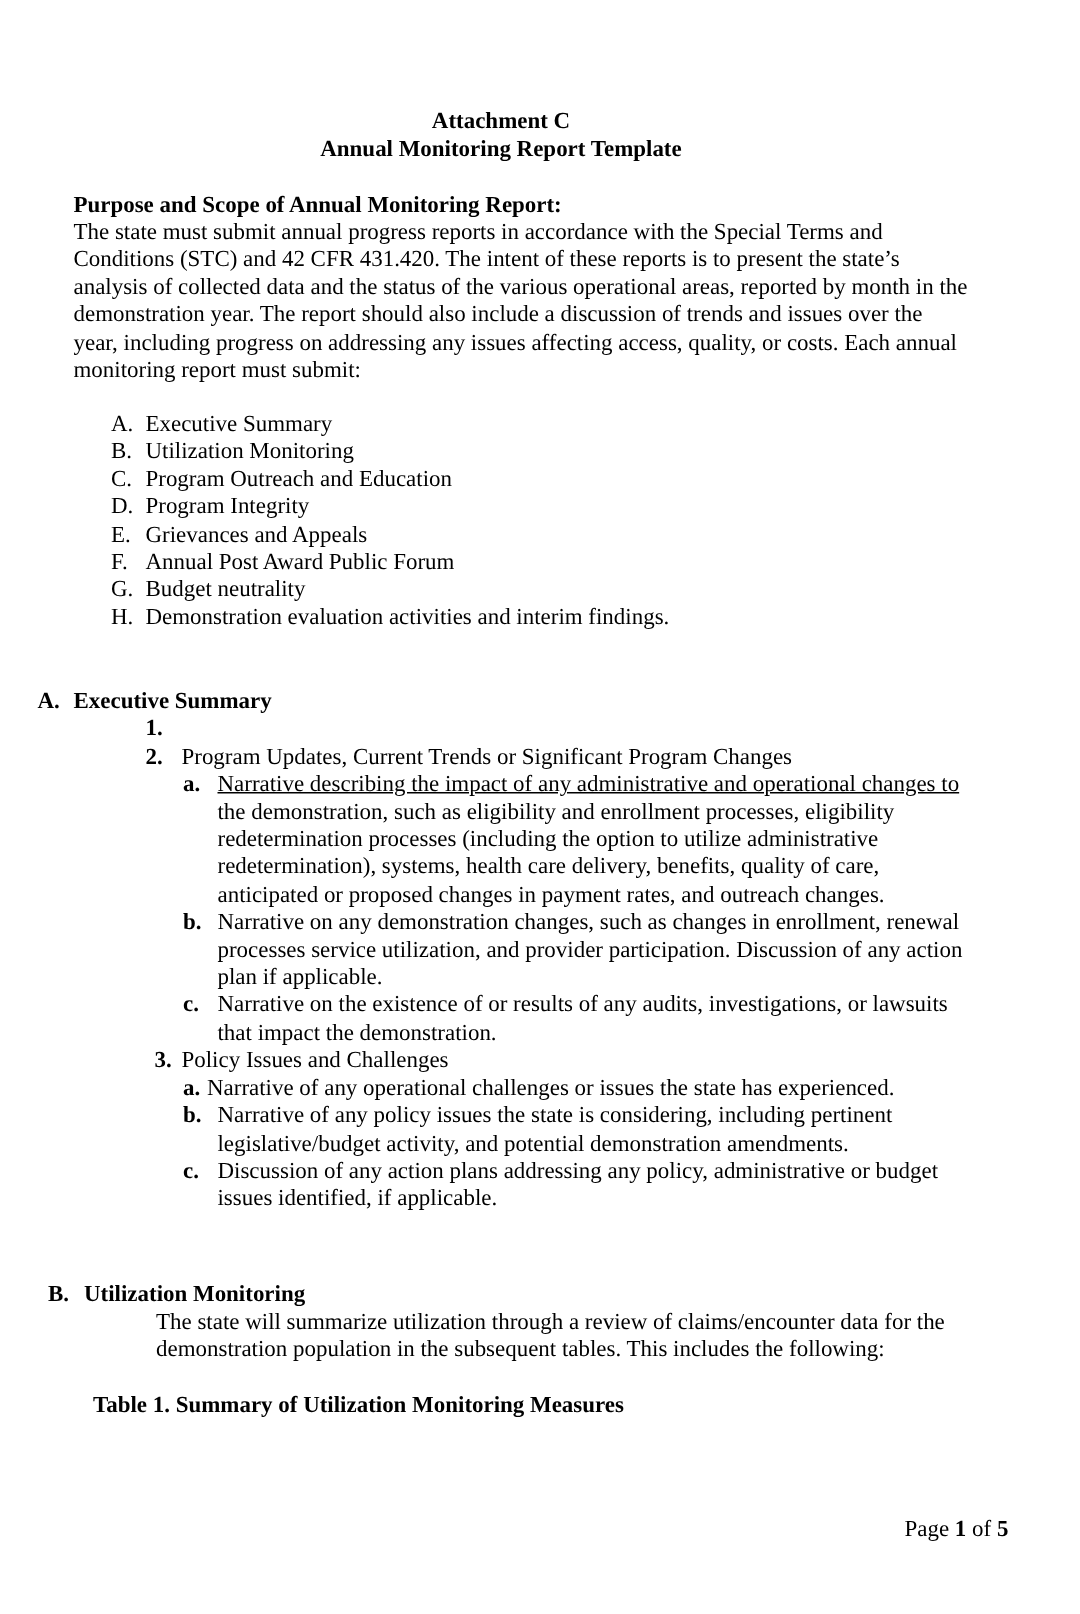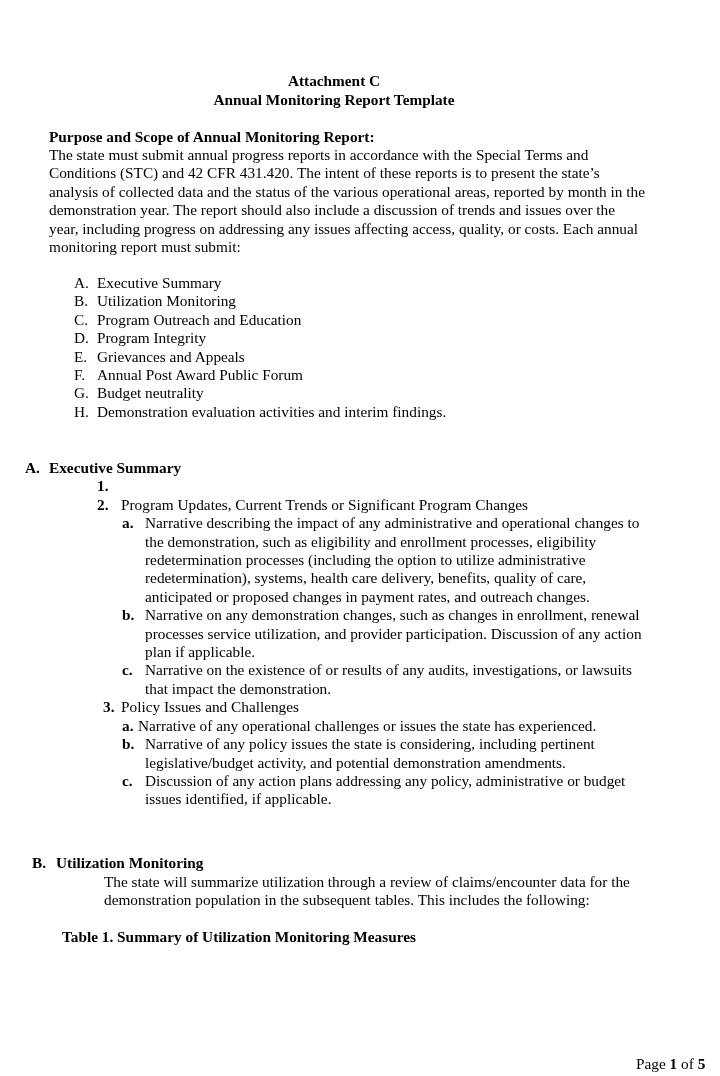--- a/index.html
+++ b/index.html
@@ -40,21 +40,21 @@
   <div class="abs" style="left:74px; top:384px;"><span class="lbl" style="left:0">G.</span><span style="margin-left:23px">Budget neutrality</span></div>
   <div class="abs" style="left:74px; top:403px;"><span class="lbl" style="left:0">H.</span><span style="margin-left:23px">Demonstration evaluation activities and interim findings.</span></div>
 </div>
 
 <div class="abs b" style="left:25px; top:459px;"><span class="lbl" style="left:0">A.</span><span style="margin-left:24px">Executive Summary</span></div>
 
 <div class="abs" style="left:97px; top:477px;"><span class="lbl b" style="left:0">1.</span></div>
 <div class="abs" style="left:97px; top:496px;"><span class="lbl b" style="left:0">2.</span><span style="margin-left:24px">Program Updates, Current Trends or Significant Program Changes</span></div>
 
 <div class="abs b" style="left:122px; top:514px;">a.</div>
-<div class="abs" style="left:145px; top:514px;">Narrative describing the impact of any administrative and operational changes to</div>
+<div class="abs" style="left:145px; top:514px;text-decoration:underline;">Narrative describing the impact of any administrative and operational changes to</div>
 <div class="abs" style="left:145px; top:533px;">the demonstration, such as eligibility and enrollment processes, eligibility</div>
 <div class="abs" style="left:145px; top:551px;">redetermination processes (including the option to utilize administrative</div>
 <div class="abs" style="left:145px; top:569px;">redetermination), systems, health care delivery, benefits, quality of care,</div>
 <div class="abs" style="left:145px; top:588px;">anticipated or proposed changes in payment rates, and outreach changes.</div>
 
 <div class="abs b" style="left:122px; top:606px;">b.</div>
 <div class="abs" style="left:145px; top:606px;">Narrative on any demonstration changes, such as changes in enrollment, renewal</div>
 <div class="abs" style="left:145px; top:625px;">processes service utilization, and provider participation. Discussion of any action</div>
 <div class="abs" style="left:145px; top:643px;">plan if applicable.</div>
 
@@ -74,15 +74,15 @@
 <div class="abs b" style="left:122px; top:772px;">c.</div>
 <div class="abs" style="left:145px; top:772px;">Discussion of any action plans addressing any policy, administrative or budget</div>
 <div class="abs" style="left:145px; top:790px;text-align:center;">issues identified, if applicable.</div>
 
 <div class="abs b" style="left:32px; top:854px;"><span class="lbl" style="left:0">B.</span><span style="margin-left:24px">Utilization Monitoring</span></div>
 <div class="abs" style="left:104px; top:873px;">The state will summarize utilization through a review of claims/encounter data for the</div>
 <div class="abs" style="left:104px; top:891px;">demonstration population in the subsequent tables. This includes the following:</div>
 
 <div class="abs b" style="left:62px; top:928px;">Table 1. Summary of Utilization Monitoring Measures</div>
 
-<div class="abs" style="left:636px; top:1011px;margin-top:44px;">
+<div class="abs" style="left:603px; top:1011px;">
   <span>Page</span> <span class="b">1</span> <span>of</span> <span class="b">5</span>
 </div>
 
 </body></html>

